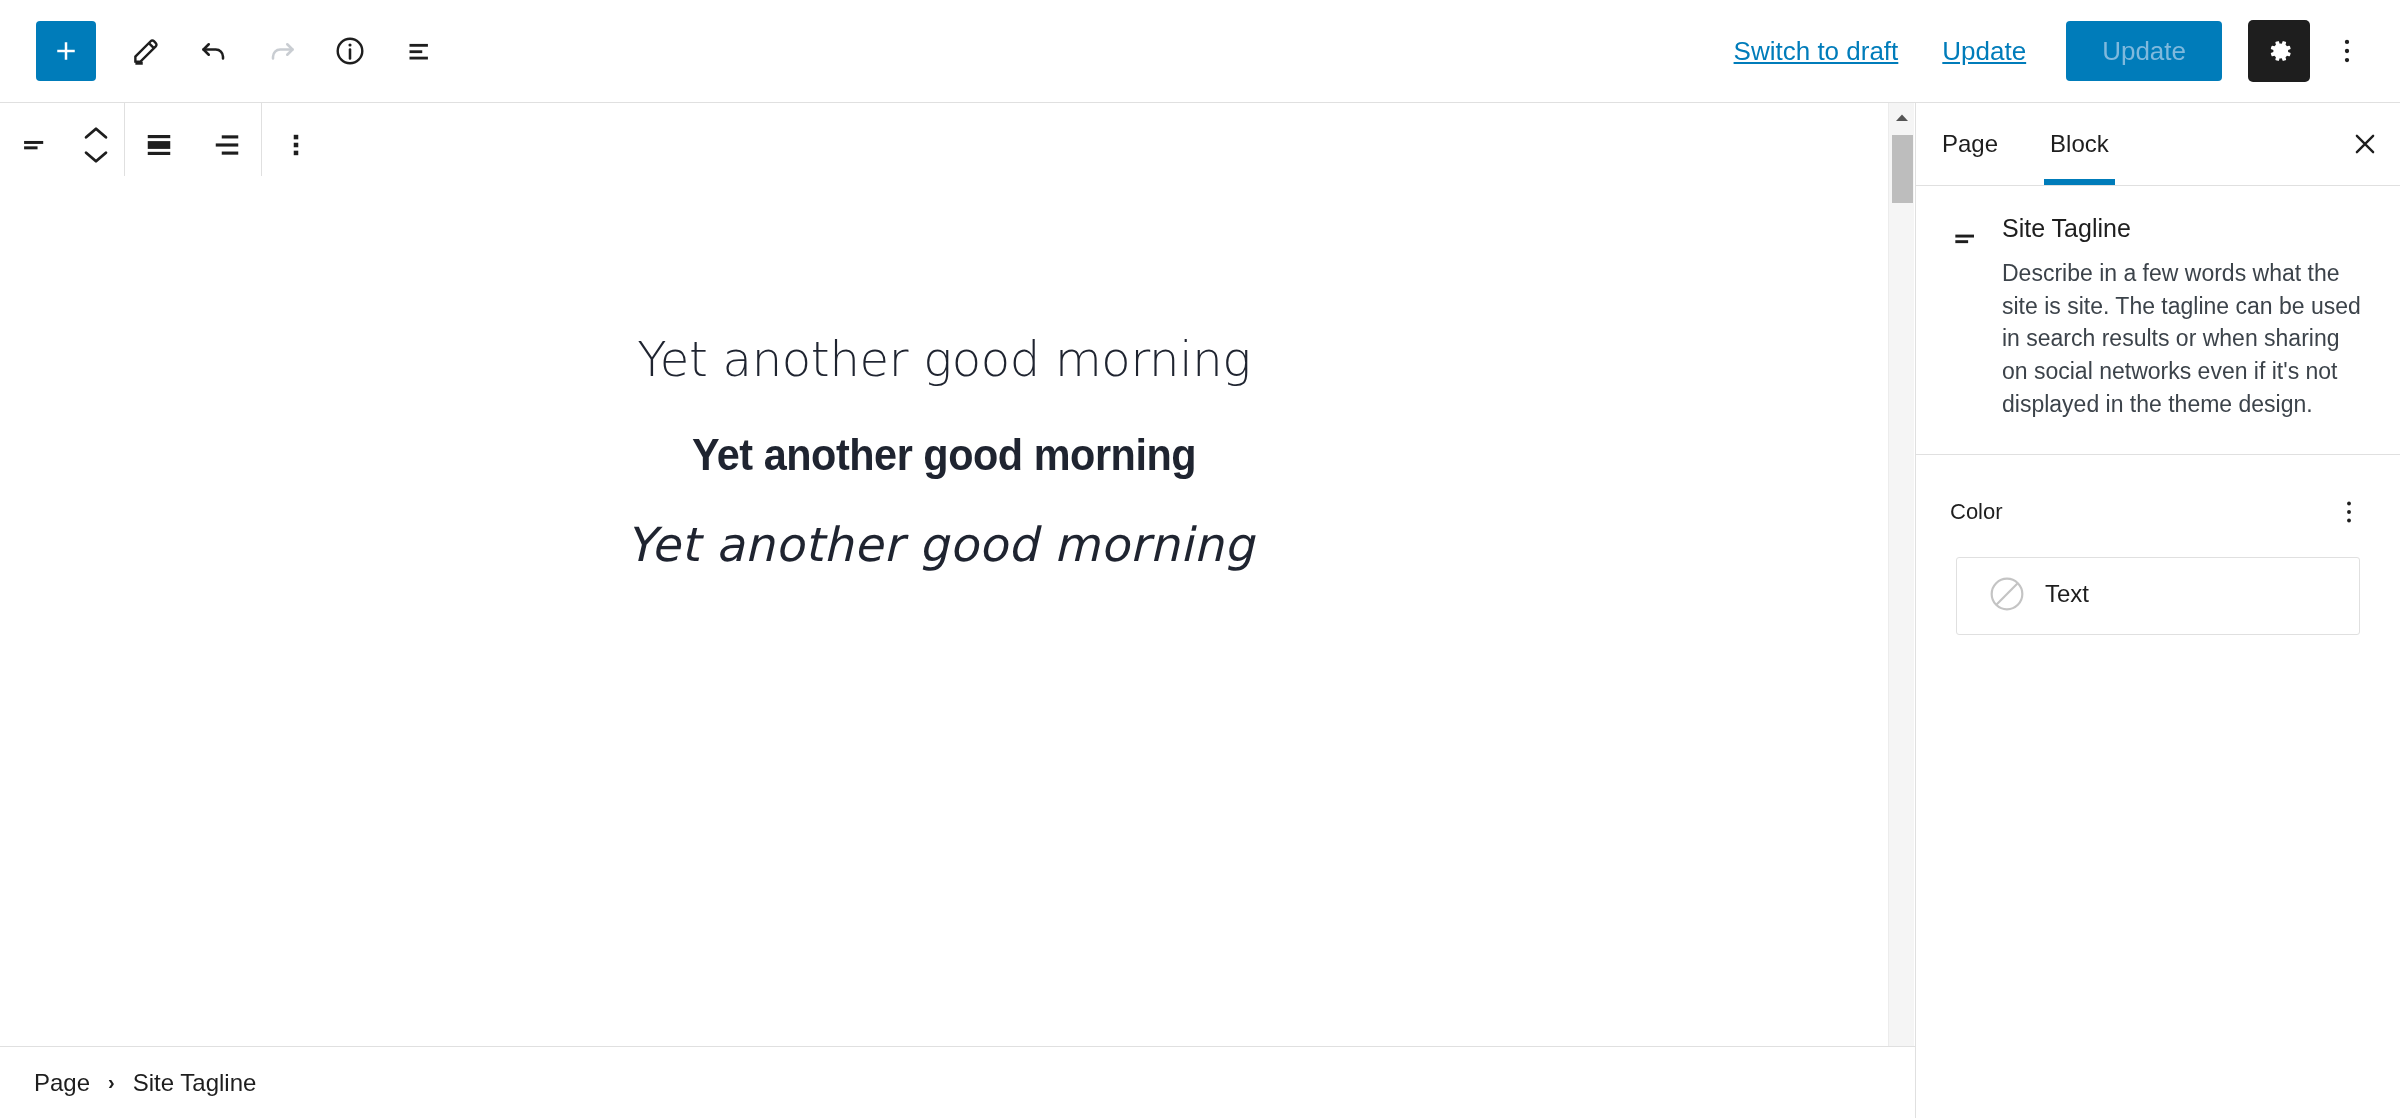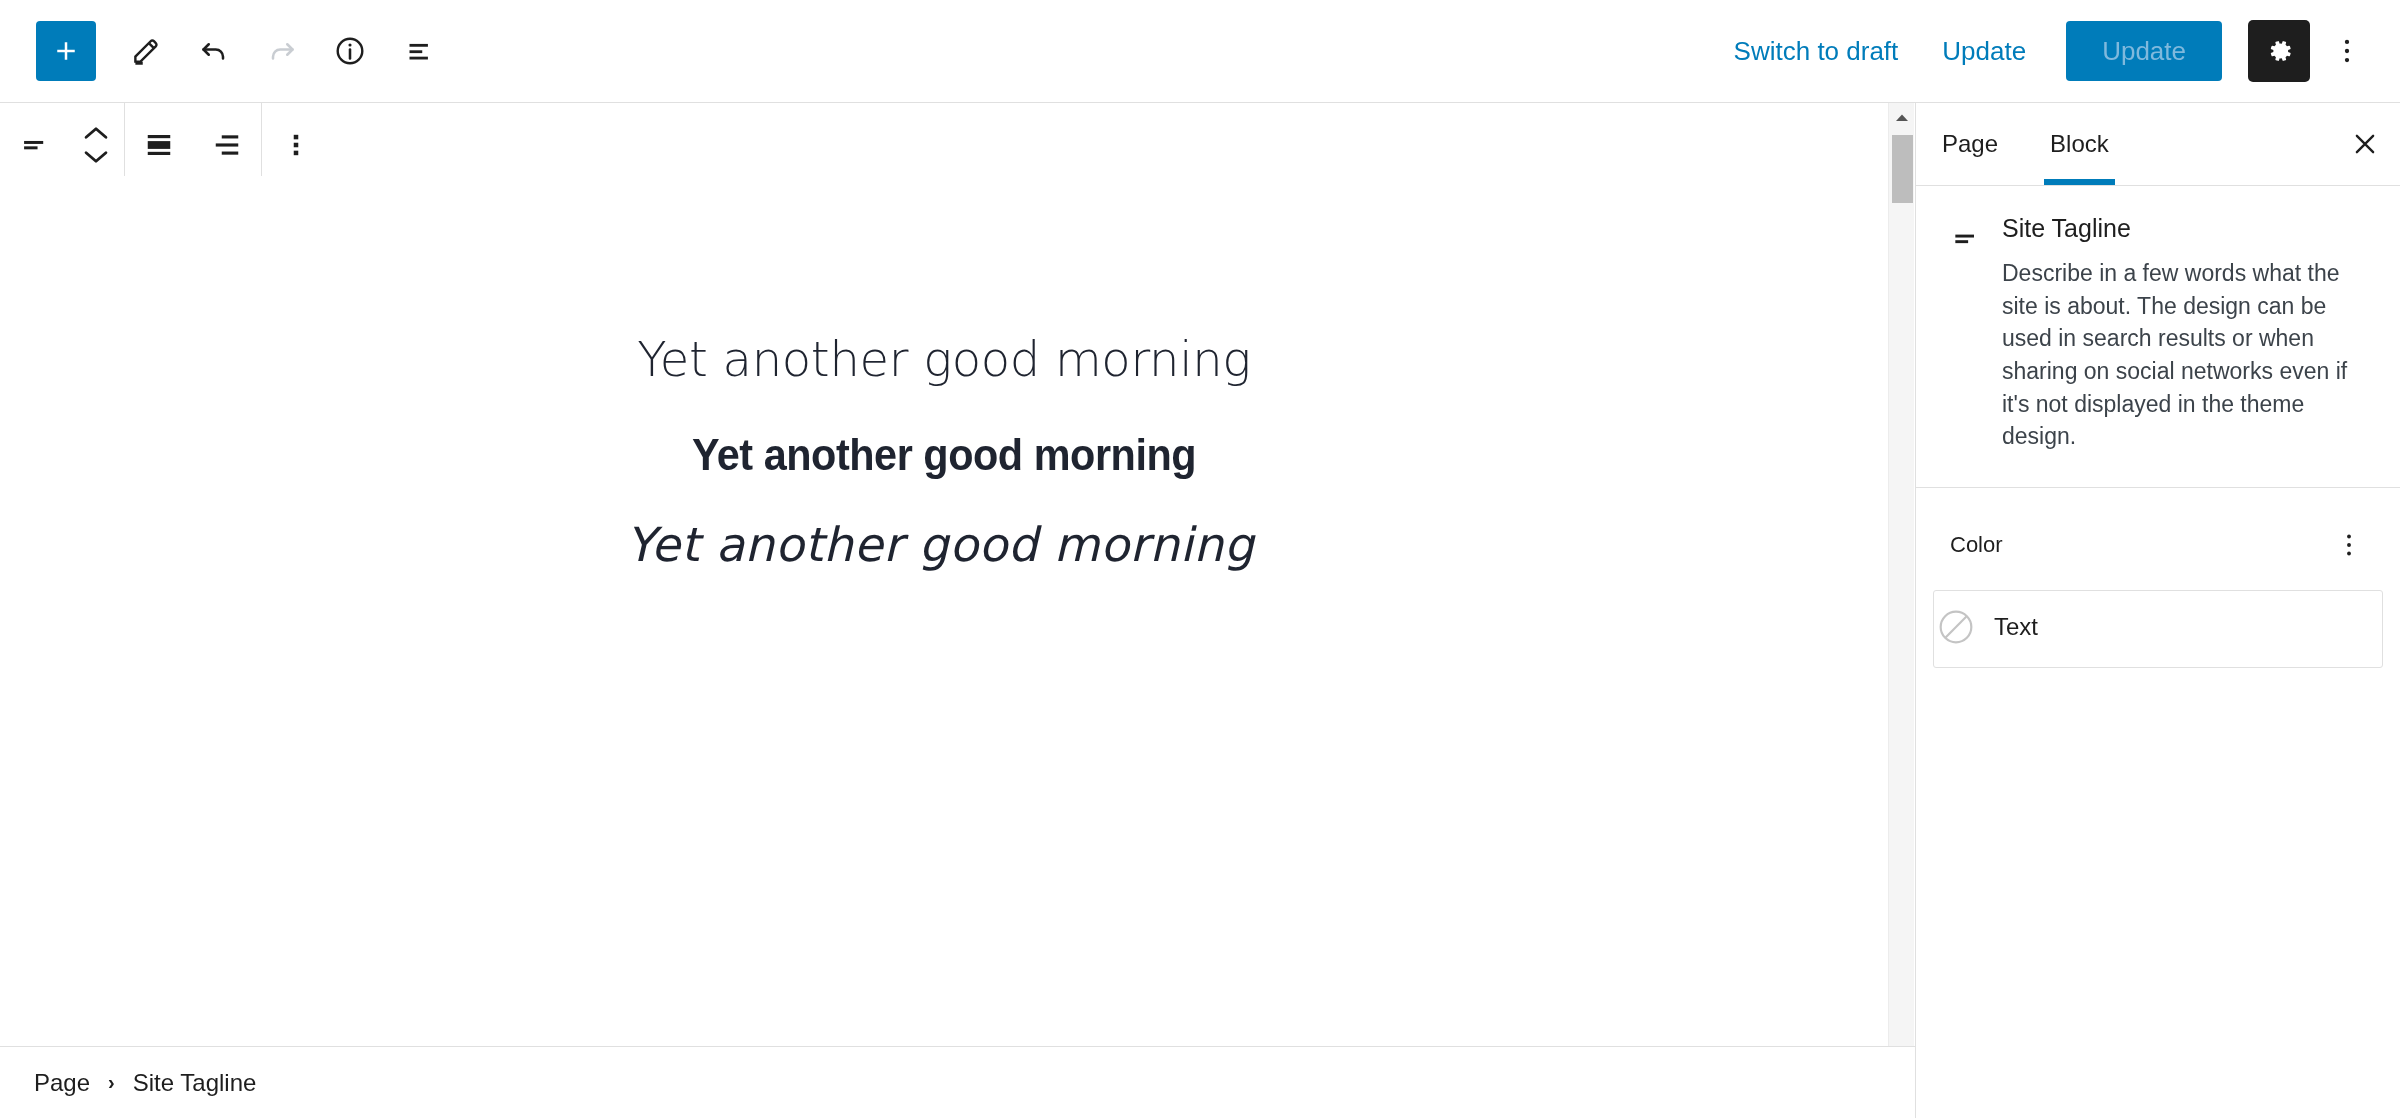--- a/index.html
+++ b/index.html
@@ -32,21 +32,21 @@
   .inserter svg { display: block; }
 
   .header-right {
     margin-left: auto; display: flex; align-items: center;
     padding-right: 26px; gap: 0;
   }
   .link-btn {
     color: #007cba; font-size: 26px; padding: 0 22px;
     cursor: pointer; white-space: nowrap;
     font-family: "Liberation Sans", sans-serif;
-    background: none; border: none;
+    background: none; border: none; text-decoration: underline;
   }
   .update-btn {
     background: #007cba; color: #7fb9dd; font-size: 26px;
     border: none; border-radius: 4px;
     padding: 0 36px; height: 60px; margin-left: 18px;
     cursor: pointer; font-family: "Liberation Sans", sans-serif;
   }
   .settings-btn {
     width: 62px; height: 62px; background: #1e1e1e; border-radius: 5px;
     display: flex; align-items: center; justify-content: center;
@@ -149,22 +149,22 @@
   .sb-section-head {
     display: flex; align-items: center; padding: 34px 28px 22px 34px;
   }
   .sb-section-title { font-size: 22px; color: #1e1e1e; }
   .sb-section-kebab {
     margin-left: auto; width: 46px; height: 46px;
     display: flex; align-items: center; justify-content: center; cursor: pointer;
   }
 
   .color-box {
-    margin: 0 17px; border: 1px solid #e0e0e0; border-radius: 3px;
-    padding: 16px 2px; height: 78px;
+    margin: 0 40px; border: 1px solid #e0e0e0; border-radius: 3px;
+    padding: 16px 30px; height: 78px;
   }
   .color-row { display: flex; align-items: center; gap: 18px; }
   .color-label { font-size: 24px; color: #1e1e1e; }
   .sidebar-inner { position: relative; padding-left: 26px; }
 
   
   .footer {
     position: absolute; left: 0; bottom: 0; width: 1915px; height: 72px;
     background: #fff; border-top: 1px solid #e0e0e0;
     display: flex; align-items: center; padding-left: 34px; gap: 18px;
@@ -332,21 +332,21 @@
 
     <div class="sb-blockinfo">
       <div class="bi-icon">
         <svg width="32" height="32" viewBox="0 0 24 24">
           <path d="M4 9.8h14" stroke="#1e1e1e" stroke-width="2.2"></path>
           <path d="M4 14h9.6" stroke="#1e1e1e" stroke-width="2.2"></path>
         </svg>
       </div>
       <div>
         <div class="bi-title">Site Tagline</div>
-        <div class="bi-desc">Describe in a few words what the site is about. The design can be used in search results or when sharing on social networks even if it's not displayed in the theme design.</div>
+        <div class="bi-desc">Describe in a few words what the site is site. The tagline can be used in search results or when sharing on social networks even if it's not displayed in the theme design.</div>
       </div>
     </div>
 
     <div class="sb-section-head">
       <div class="sb-section-title">Color</div>
       <div class="sb-section-kebab">
         <svg width="22" height="32" viewBox="0 0 12 30">
           <circle cx="6" cy="7" r="1.8" fill="#1e1e1e"></circle>
           <circle cx="6" cy="15" r="1.8" fill="#1e1e1e"></circle>
           <circle cx="6" cy="23" r="1.8" fill="#1e1e1e"></circle>

